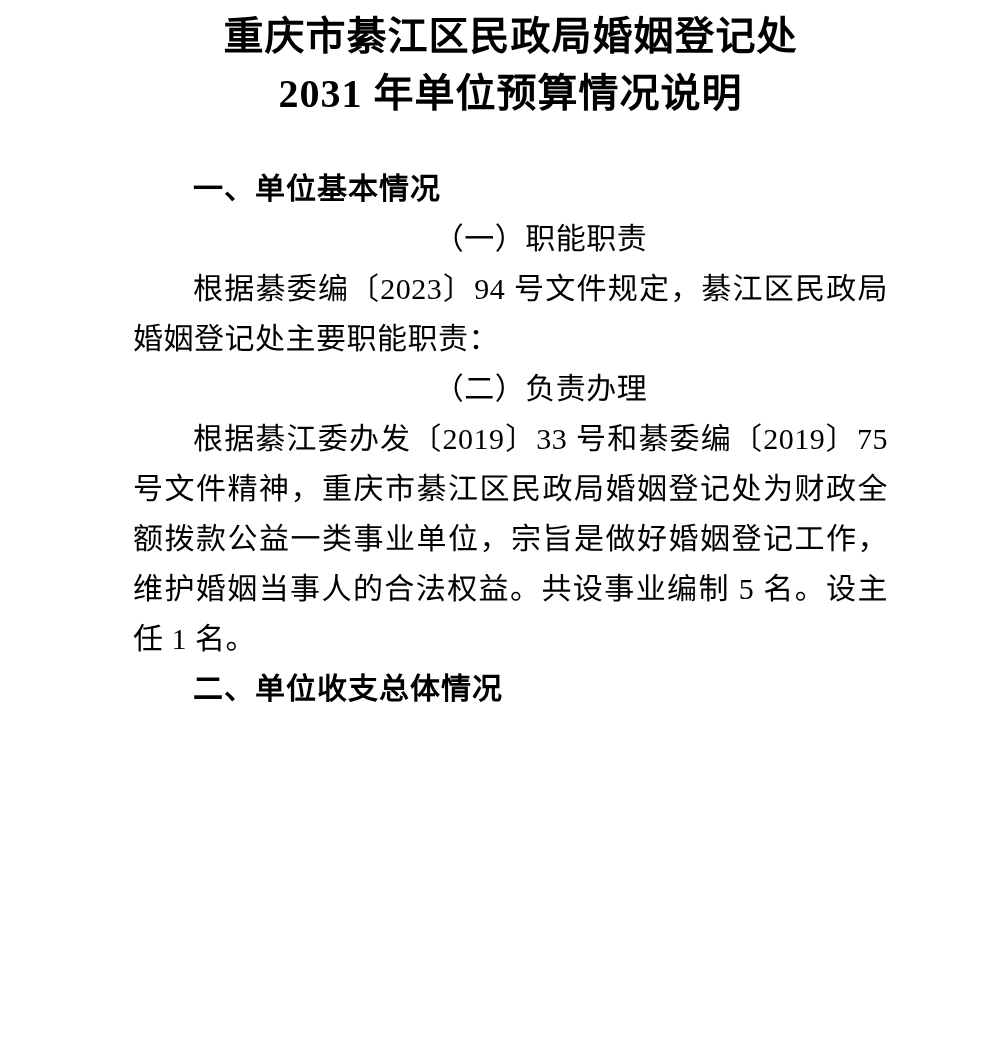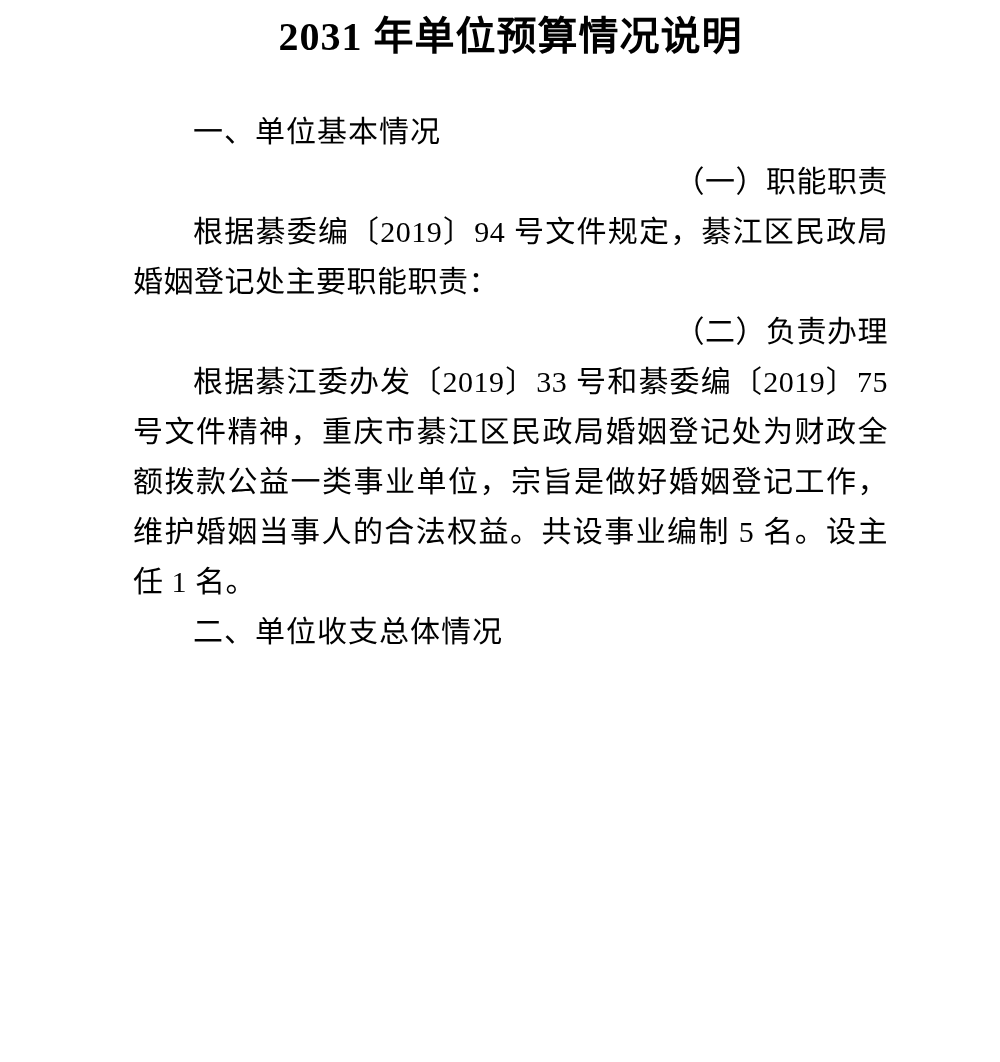--- a/index.html
+++ b/index.html
@@ -41,46 +41,47 @@
   }
   .doc-body p {
     margin: 0;
     padding: 0;
     text-indent: 2em;
     text-align: justify;
     letter-spacing: 0.5px;
   }
   p.heading {
     font-family: "Liberation Sans", "DejaVu Sans", sans-serif;
-    font-weight: 400;
+    font-weight: 700;
     letter-spacing: 1px;
     text-align: left;
   }
   p.subheading {
     font-family: "Liberation Serif", "DejaVu Serif", serif;
     font-weight: 400;
-    text-align: right;
+    text-align: center;
   }
 </style>
 </head>
 <body>
 
 <div class="page">
   <div class="content">
 
     <div class="doc-title">
+      <div>重庆市綦江区民政局婚姻登记处</div>
       <div>2031 年单位预算情况说明</div>
     </div>
 
     <div class="doc-body">
       <p class="heading">一、单位基本情况</p>
 
       <p class="subheading">（一）职能职责</p>
 
-      <p class="paragraph">根据綦委编〔2019〕94 号文件规定，綦江区民政局婚姻登记处主要职能职责：</p>
+      <p class="paragraph">根据綦委编〔2023〕94 号文件规定，綦江区民政局婚姻登记处主要职能职责：</p>
 
 
       <p class="subheading">（二）负责办理</p>
 
       <p class="paragraph">根据綦江委办发〔2019〕33 号和綦委编〔2019〕75 号文件精神，重庆市綦江区民政局婚姻登记处为财政全额拨款公益一类事业单位，宗旨是做好婚姻登记工作，维护婚姻当事人的合法权益。共设事业编制 5 名。设主任 1 名。</p>
 
       <p class="heading">二、单位收支总体情况</p>
 
     </div>
 

